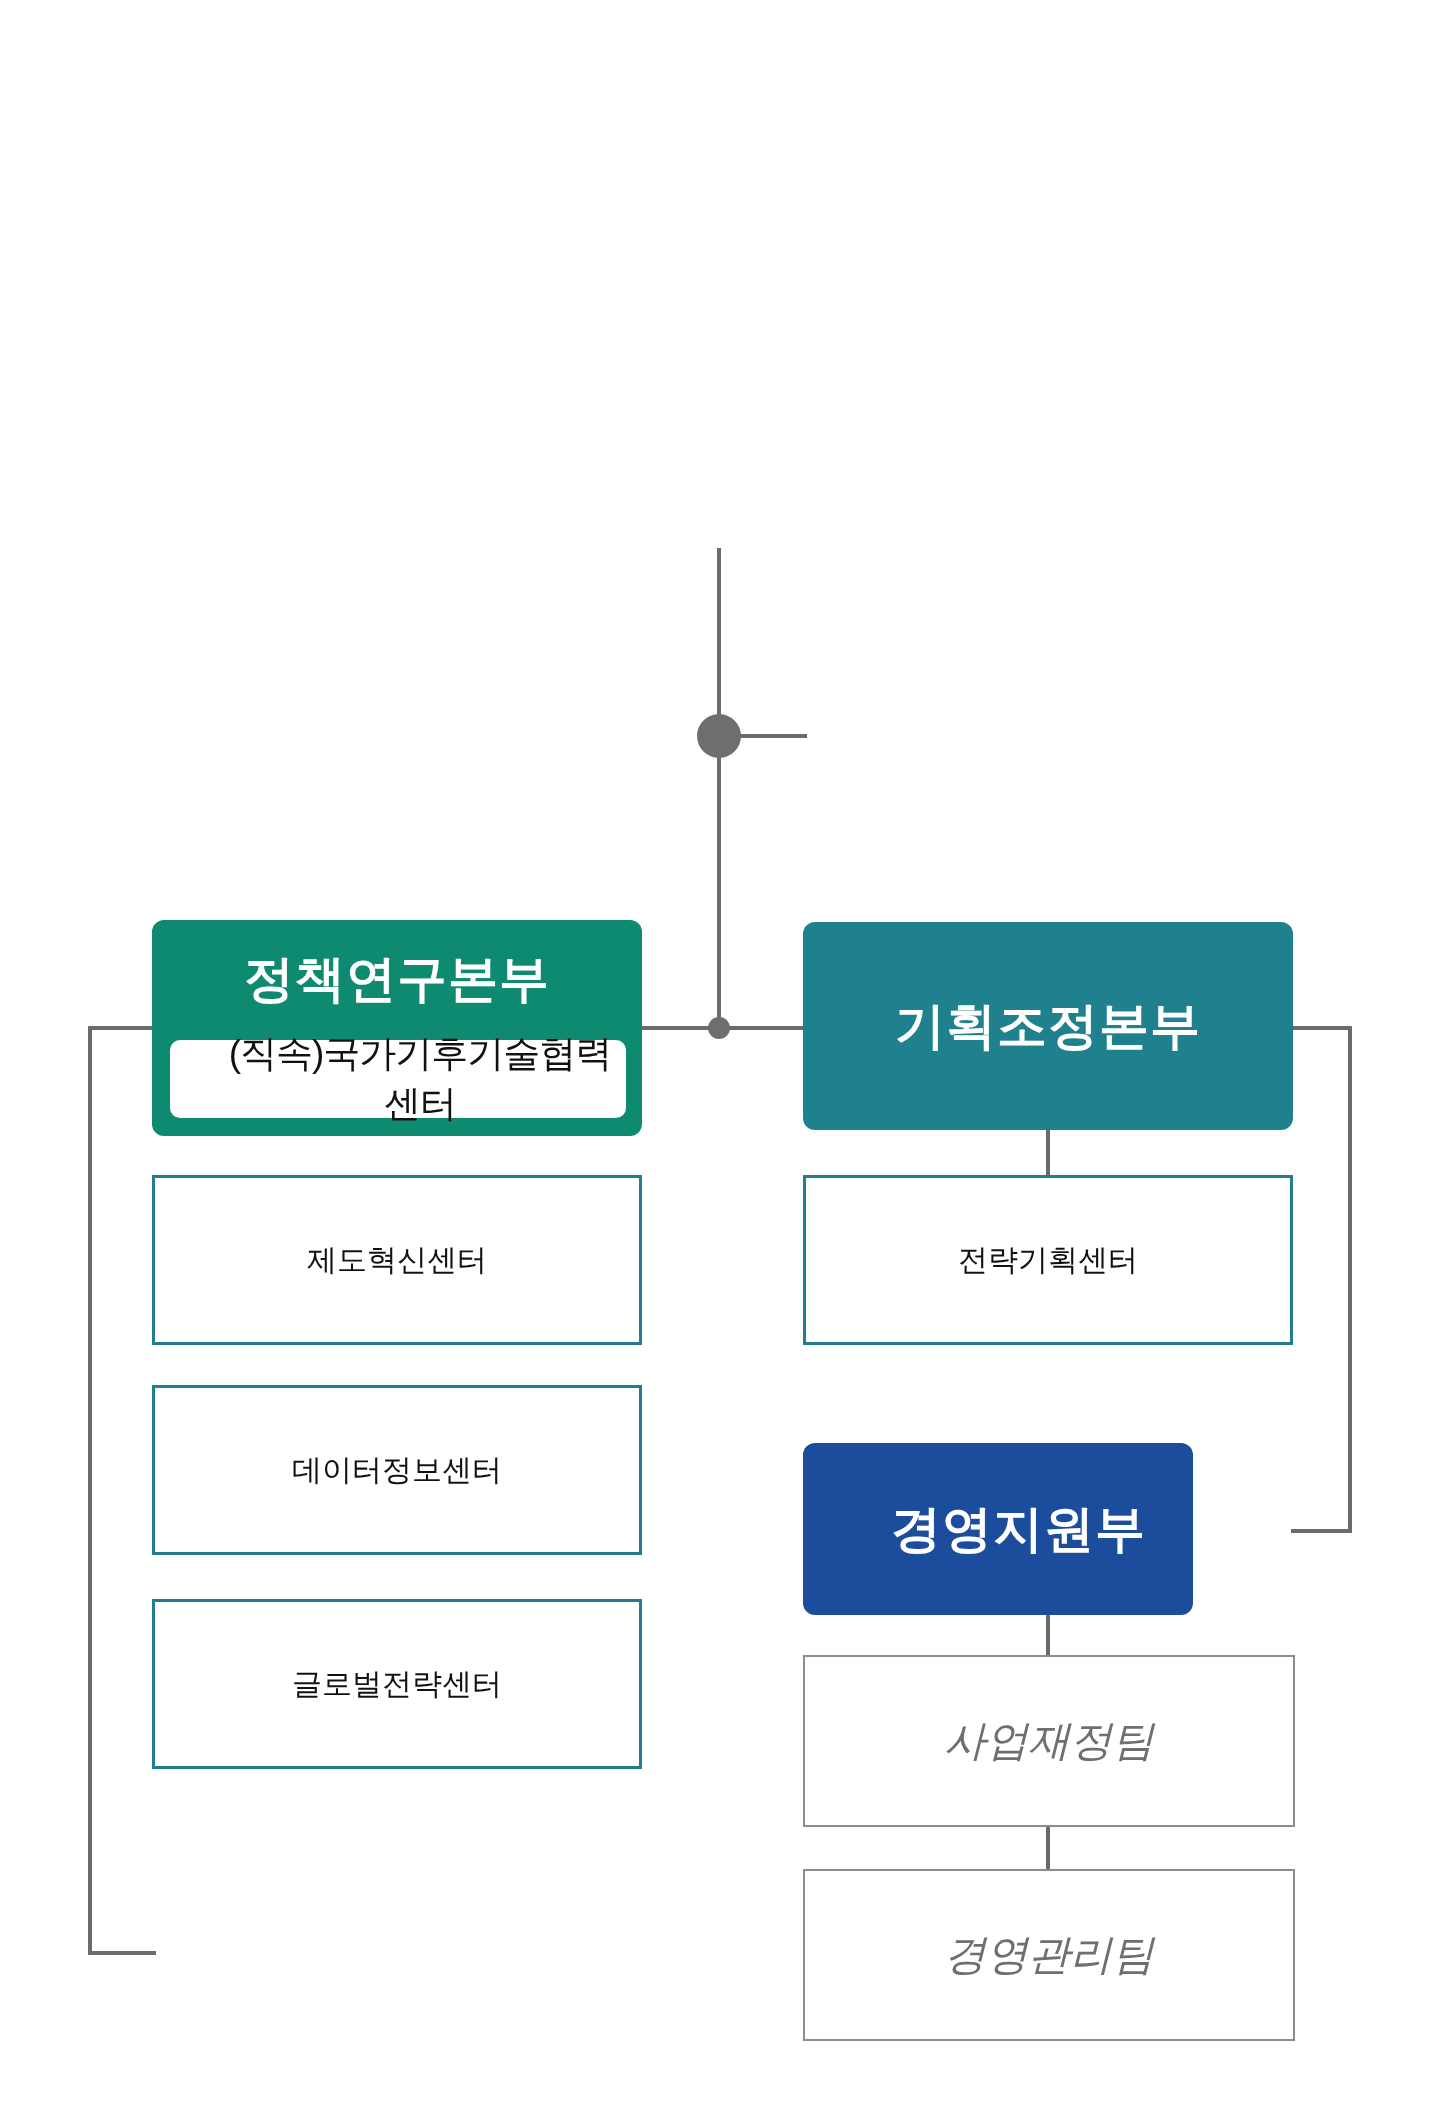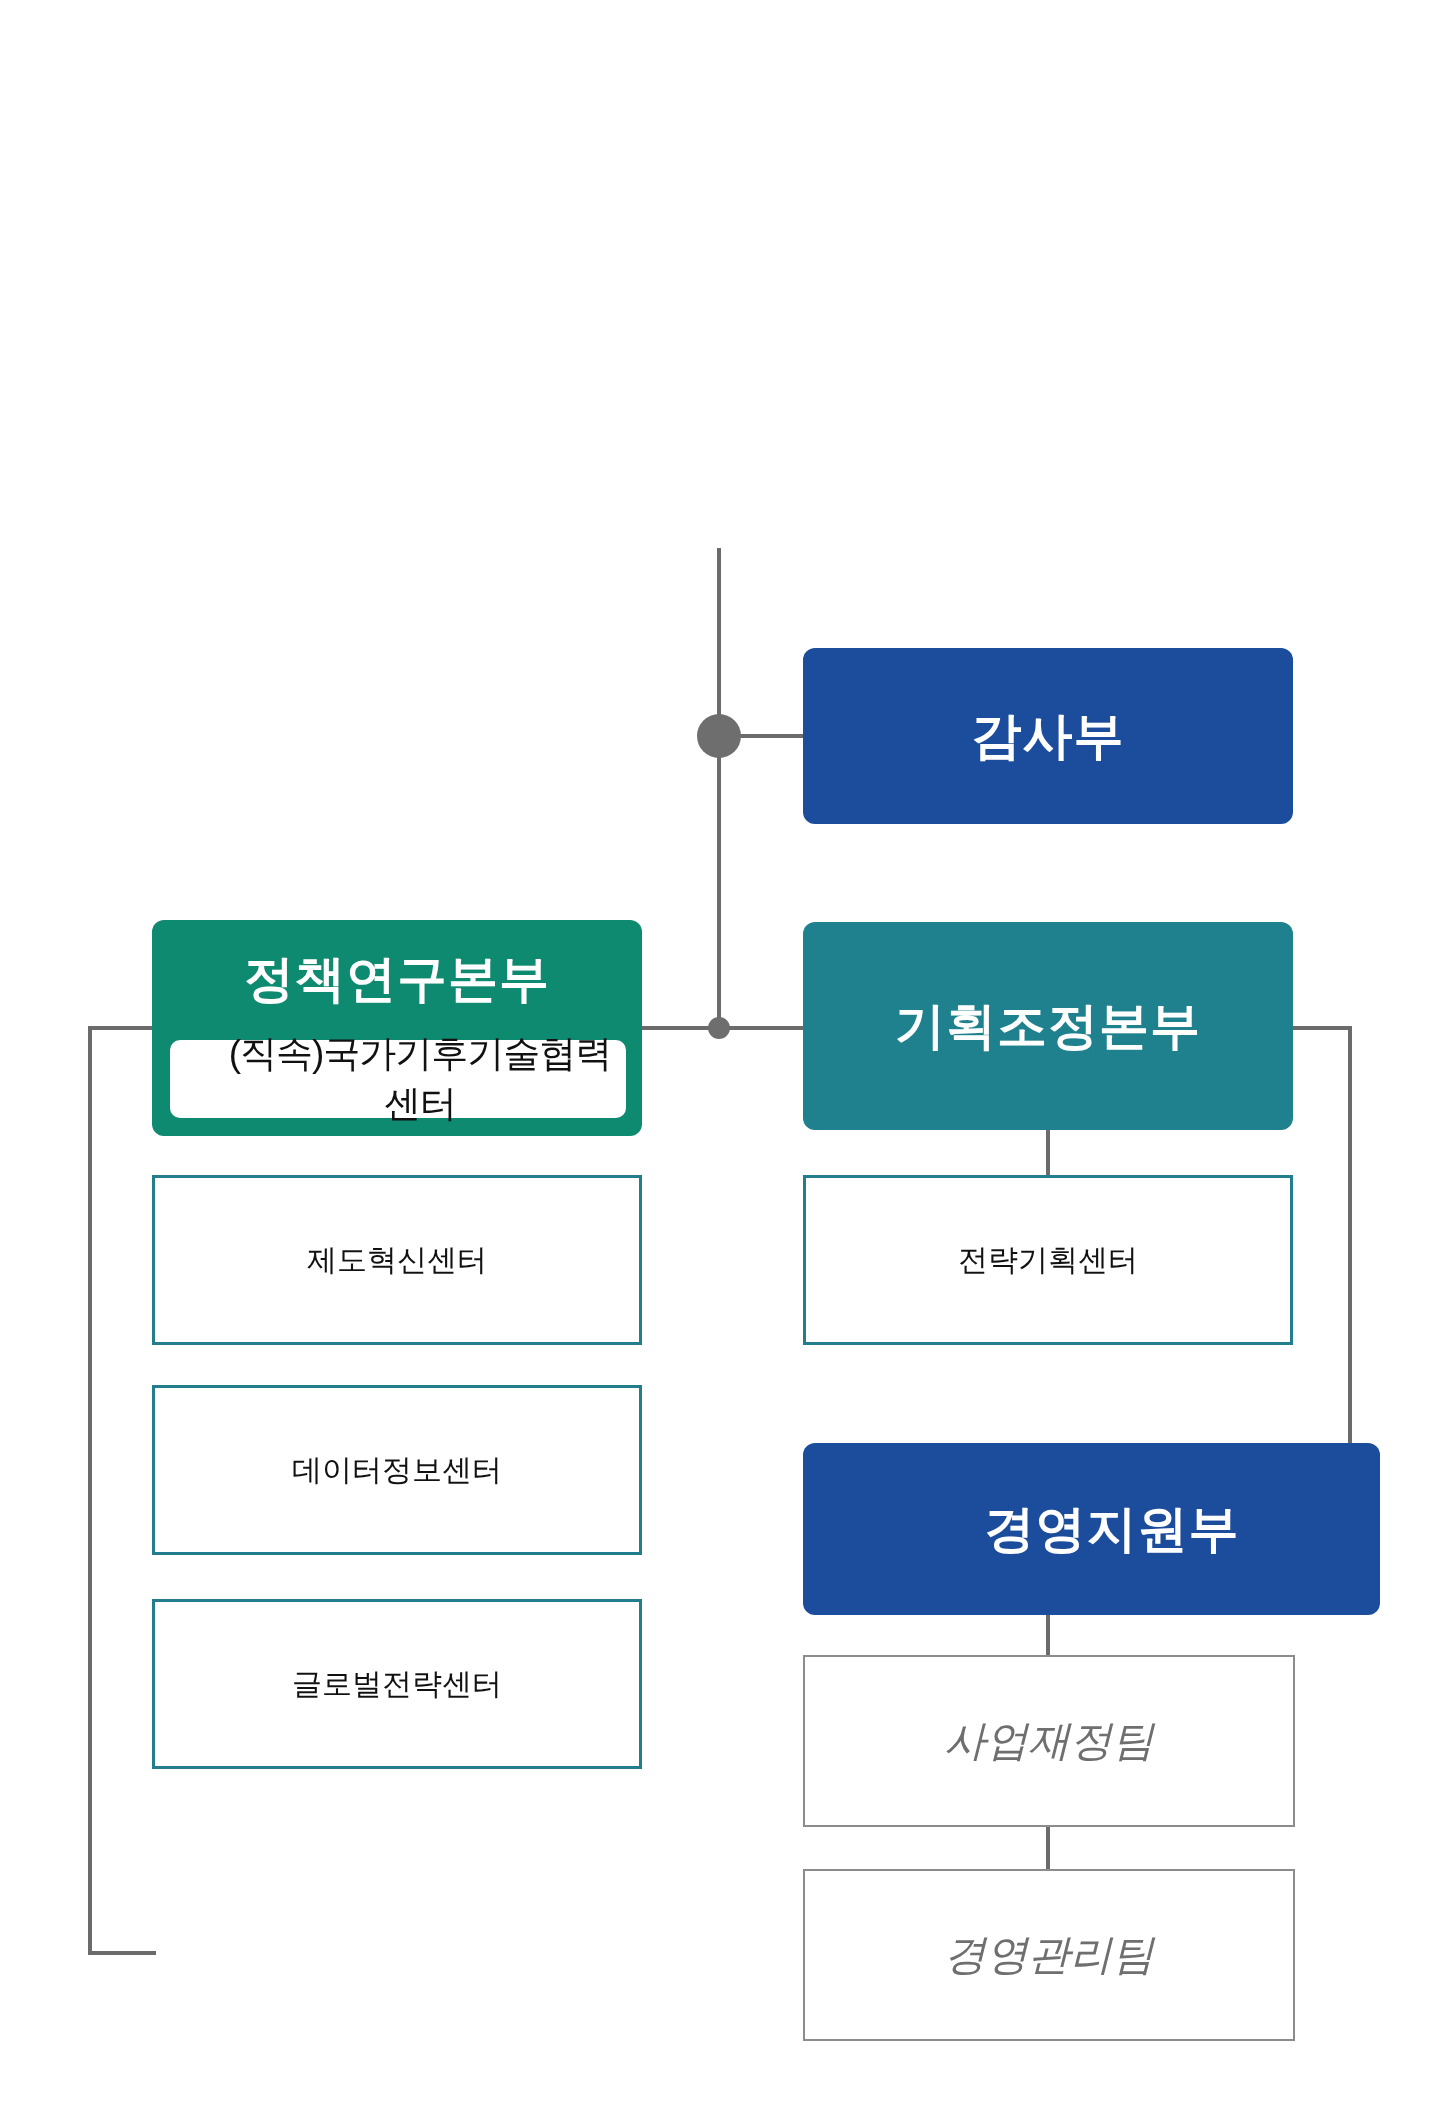--- a/index.html
+++ b/index.html
@@ -142,21 +142,21 @@
 
   .planning-box {
     left: 803px; top: 922px;
     width: 490px; height: 208px;
     background: #1f818e;
     border-radius: 12px;
   }
 
   .management-box {
     left: 803px; top: 1443px;
-    width: 577px; height: 172px;
+    width: 390px; height: 172px;
     background: #1c4c9c;
     border-radius: 12px;
     padding-left: 41px;
   }
 
   .teal-outline {
     background: #ffffff;
     border: 3px solid #227e8c;
     width: 490px;
   }
@@ -187,23 +187,20 @@
   <div class="line right-rail-line"></div>
   <div class="line right-elbow-line"></div>
   <div class="line planning-down-line"></div>
   <div class="line management-down-line"></div>
   <div class="line team-link-line"></div>
 
   <div class="dot dot-large"></div>
   <div class="dot dot-small"></div>
 
 
-  <div class="node audit-box">
-    <span class="header-label">감사부</span>
-  </div>
 
   <div class="node policy-box">
     <div class="policy-title">
       <span class="header-label">정책연구본부</span>
     </div>
     <div class="attached-badge">
       <span class="attached-label">(직속)국가기후기술협력센터</span>
     </div>
   </div>
 

